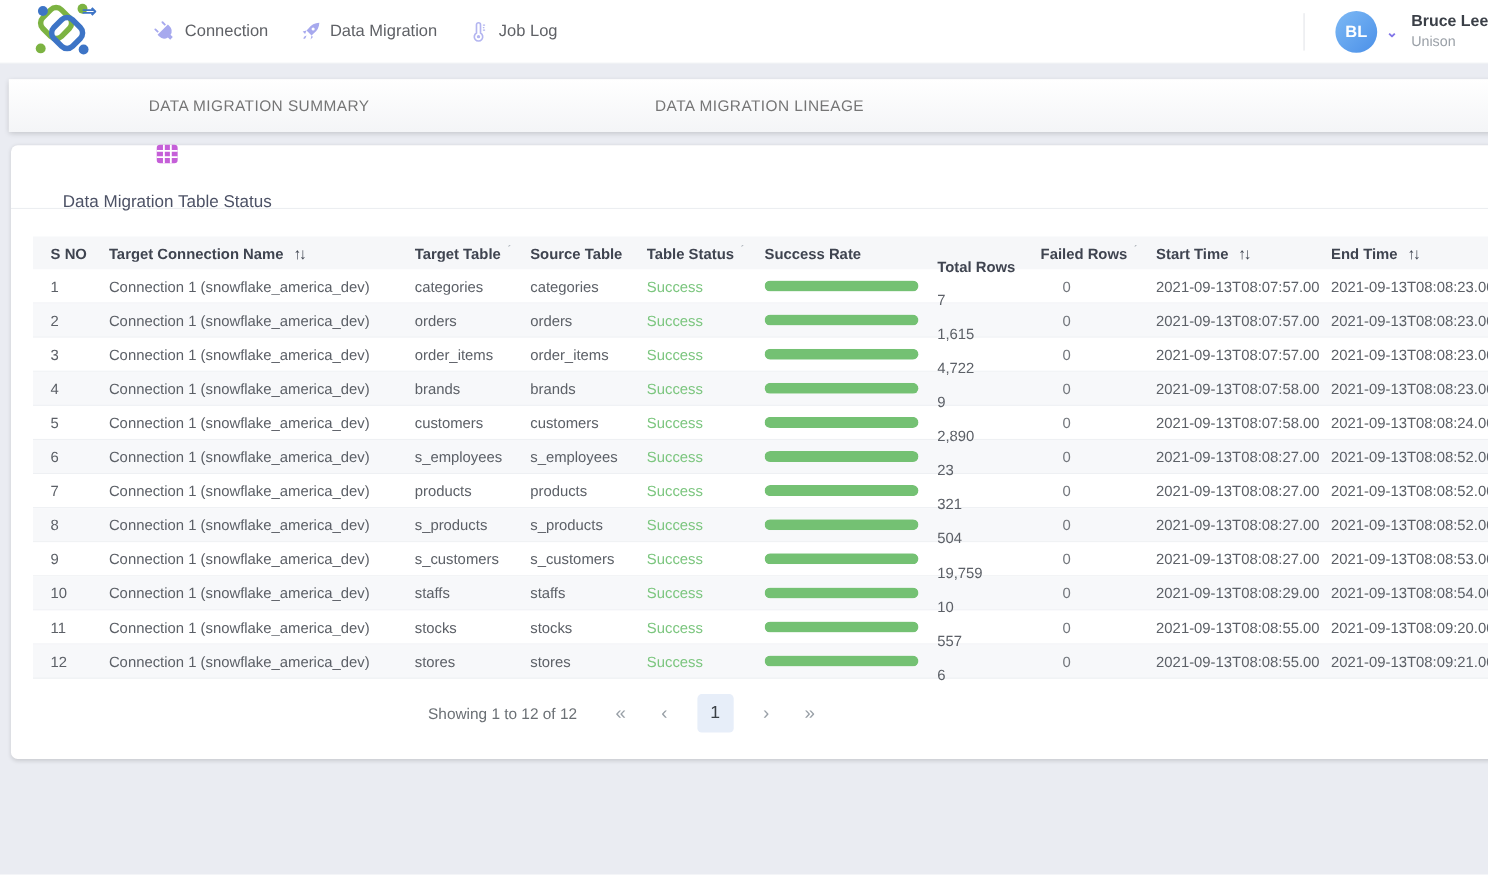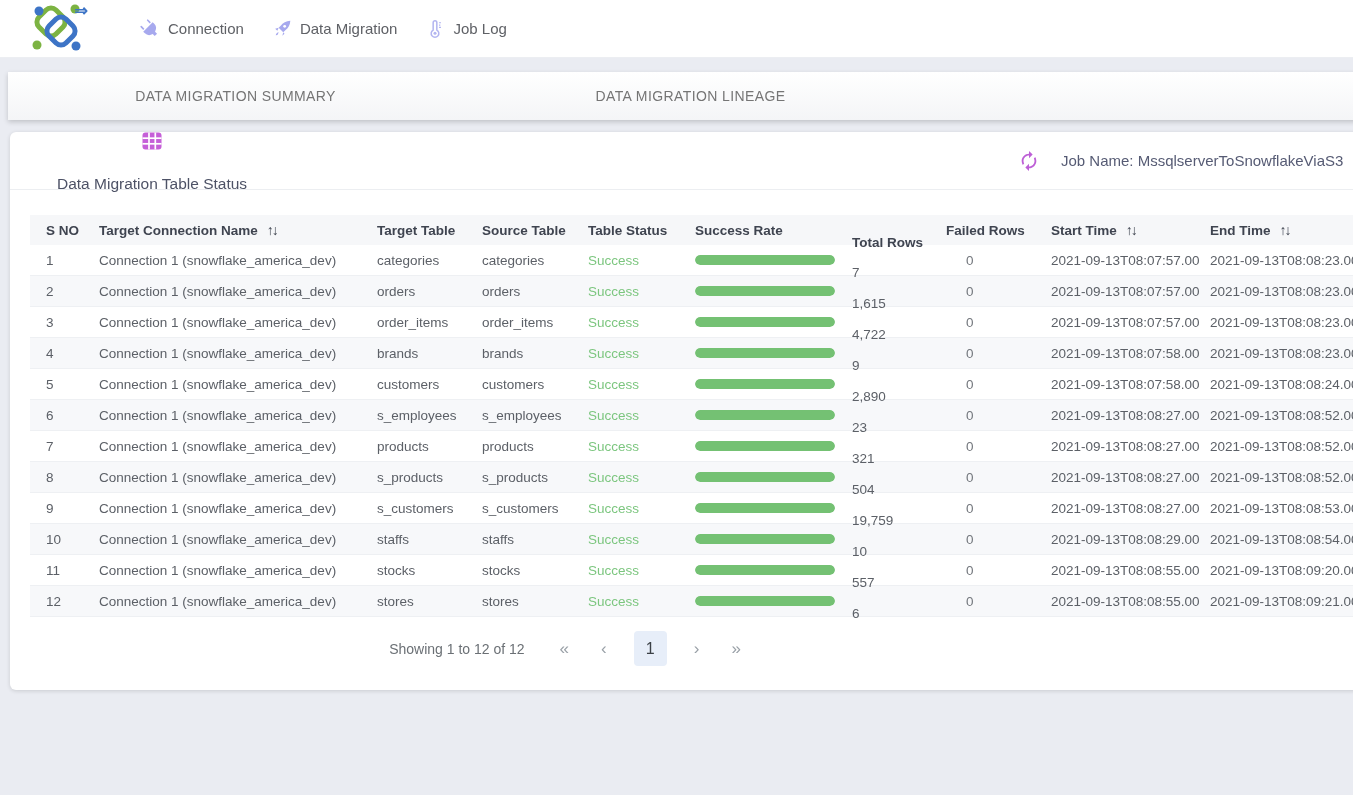--- a/index.html
+++ b/index.html
@@ -116,20 +116,29 @@
           <svg width="20" height="20" viewBox="0 0 24 24" fill="none" stroke="#b3b5f0" stroke-width="1.8">
             <path d="M9.8 4.2a2.2 2.2 0 0 1 4.4 0v9.1a4.6 4.6 0 1 1-4.4 0V4.2z"></path>
             <circle cx="12" cy="17.2" r="1.8" fill="#b3b5f0" stroke="none"></circle>
             <path d="M16.8 4.5h2.4M16.8 7.3h1.6M16.8 10h2.4" stroke-width="1.4"></path>
           </svg>
         </span>
         <span>Job Log</span>
       </div>
     </div>
 
+    <div class="user-area">
+      <div class="v-divider"></div>
+      <div class="avatar">BL</div>
+      <div class="chevron-down">⌄</div>
+      <div class="user-text">
+        <div class="user-name">Bruce Lee</div>
+        <div class="user-org">Unison</div>
+      </div>
+    </div>
   </div>
 
   <div class="tabstrip">
     <div class="tab">DATA MIGRATION SUMMARY</div>
     <div class="tab">DATA MIGRATION LINEAGE</div>
   </div>
 
   <div class="card">
     <div class="card-header">
       <div class="card-title-group">
@@ -139,28 +148,20 @@
             <g stroke="#ffffff" stroke-width="1.7">
               <line x1="2.5" y1="9.2" x2="21.5" y2="9.2"></line>
               <line x1="2.5" y1="14.8" x2="21.5" y2="14.8"></line>
               <line x1="9" y1="3.5" x2="9" y2="20.5"></line>
               <line x1="15.3" y1="3.5" x2="15.3" y2="20.5"></line>
             </g>
           </svg>
         </span>
         <span class="card-title">Data Migration Table Status</span>
       </div>
-      <div class="job-group">
-        <span class="refresh-btn">
-          <svg width="22" height="22" viewBox="0 0 24 24" fill="#bd5fd6">
-            <path d="M12 6v3l4-4-4-4v3c-4.42 0-8 3.58-8 8 0 1.57.46 3.03 1.24 4.26L6.7 14.8A5.87 5.87 0 0 1 6 12c0-3.31 2.69-6 6-6zm6.76 1.74L17.3 9.2c.44.84.7 1.79.7 2.8 0 3.31-2.69 6-6 6v-3l-4 4 4 4v-3c4.42 0 8-3.58 8-8 0-1.57-.46-3.03-1.24-4.26z"></path>
-          </svg>
-        </span>
-        <span class="job-text">Job Name: MssqlserverToSnowflakeViaS3</span>
-      </div>
     </div>
 
     <div class="table-wrap">
       <div class="thead-row">
         <div class="cell c0"><span>S NO</span></div>
         <div class="cell c1"><span>Target Connection Name</span><span class="sort-icon">↑↓</span></div>
         <div class="cell c2"><span>Target Table</span><span class="tick-icon">ˊ</span></div>
         <div class="cell c3"><span>Source Table</span></div>
         <div class="cell c4"><span>Table Status</span><span class="tick-icon">ˊ</span></div>
         <div class="cell c5"><span>Success Rate</span></div>

